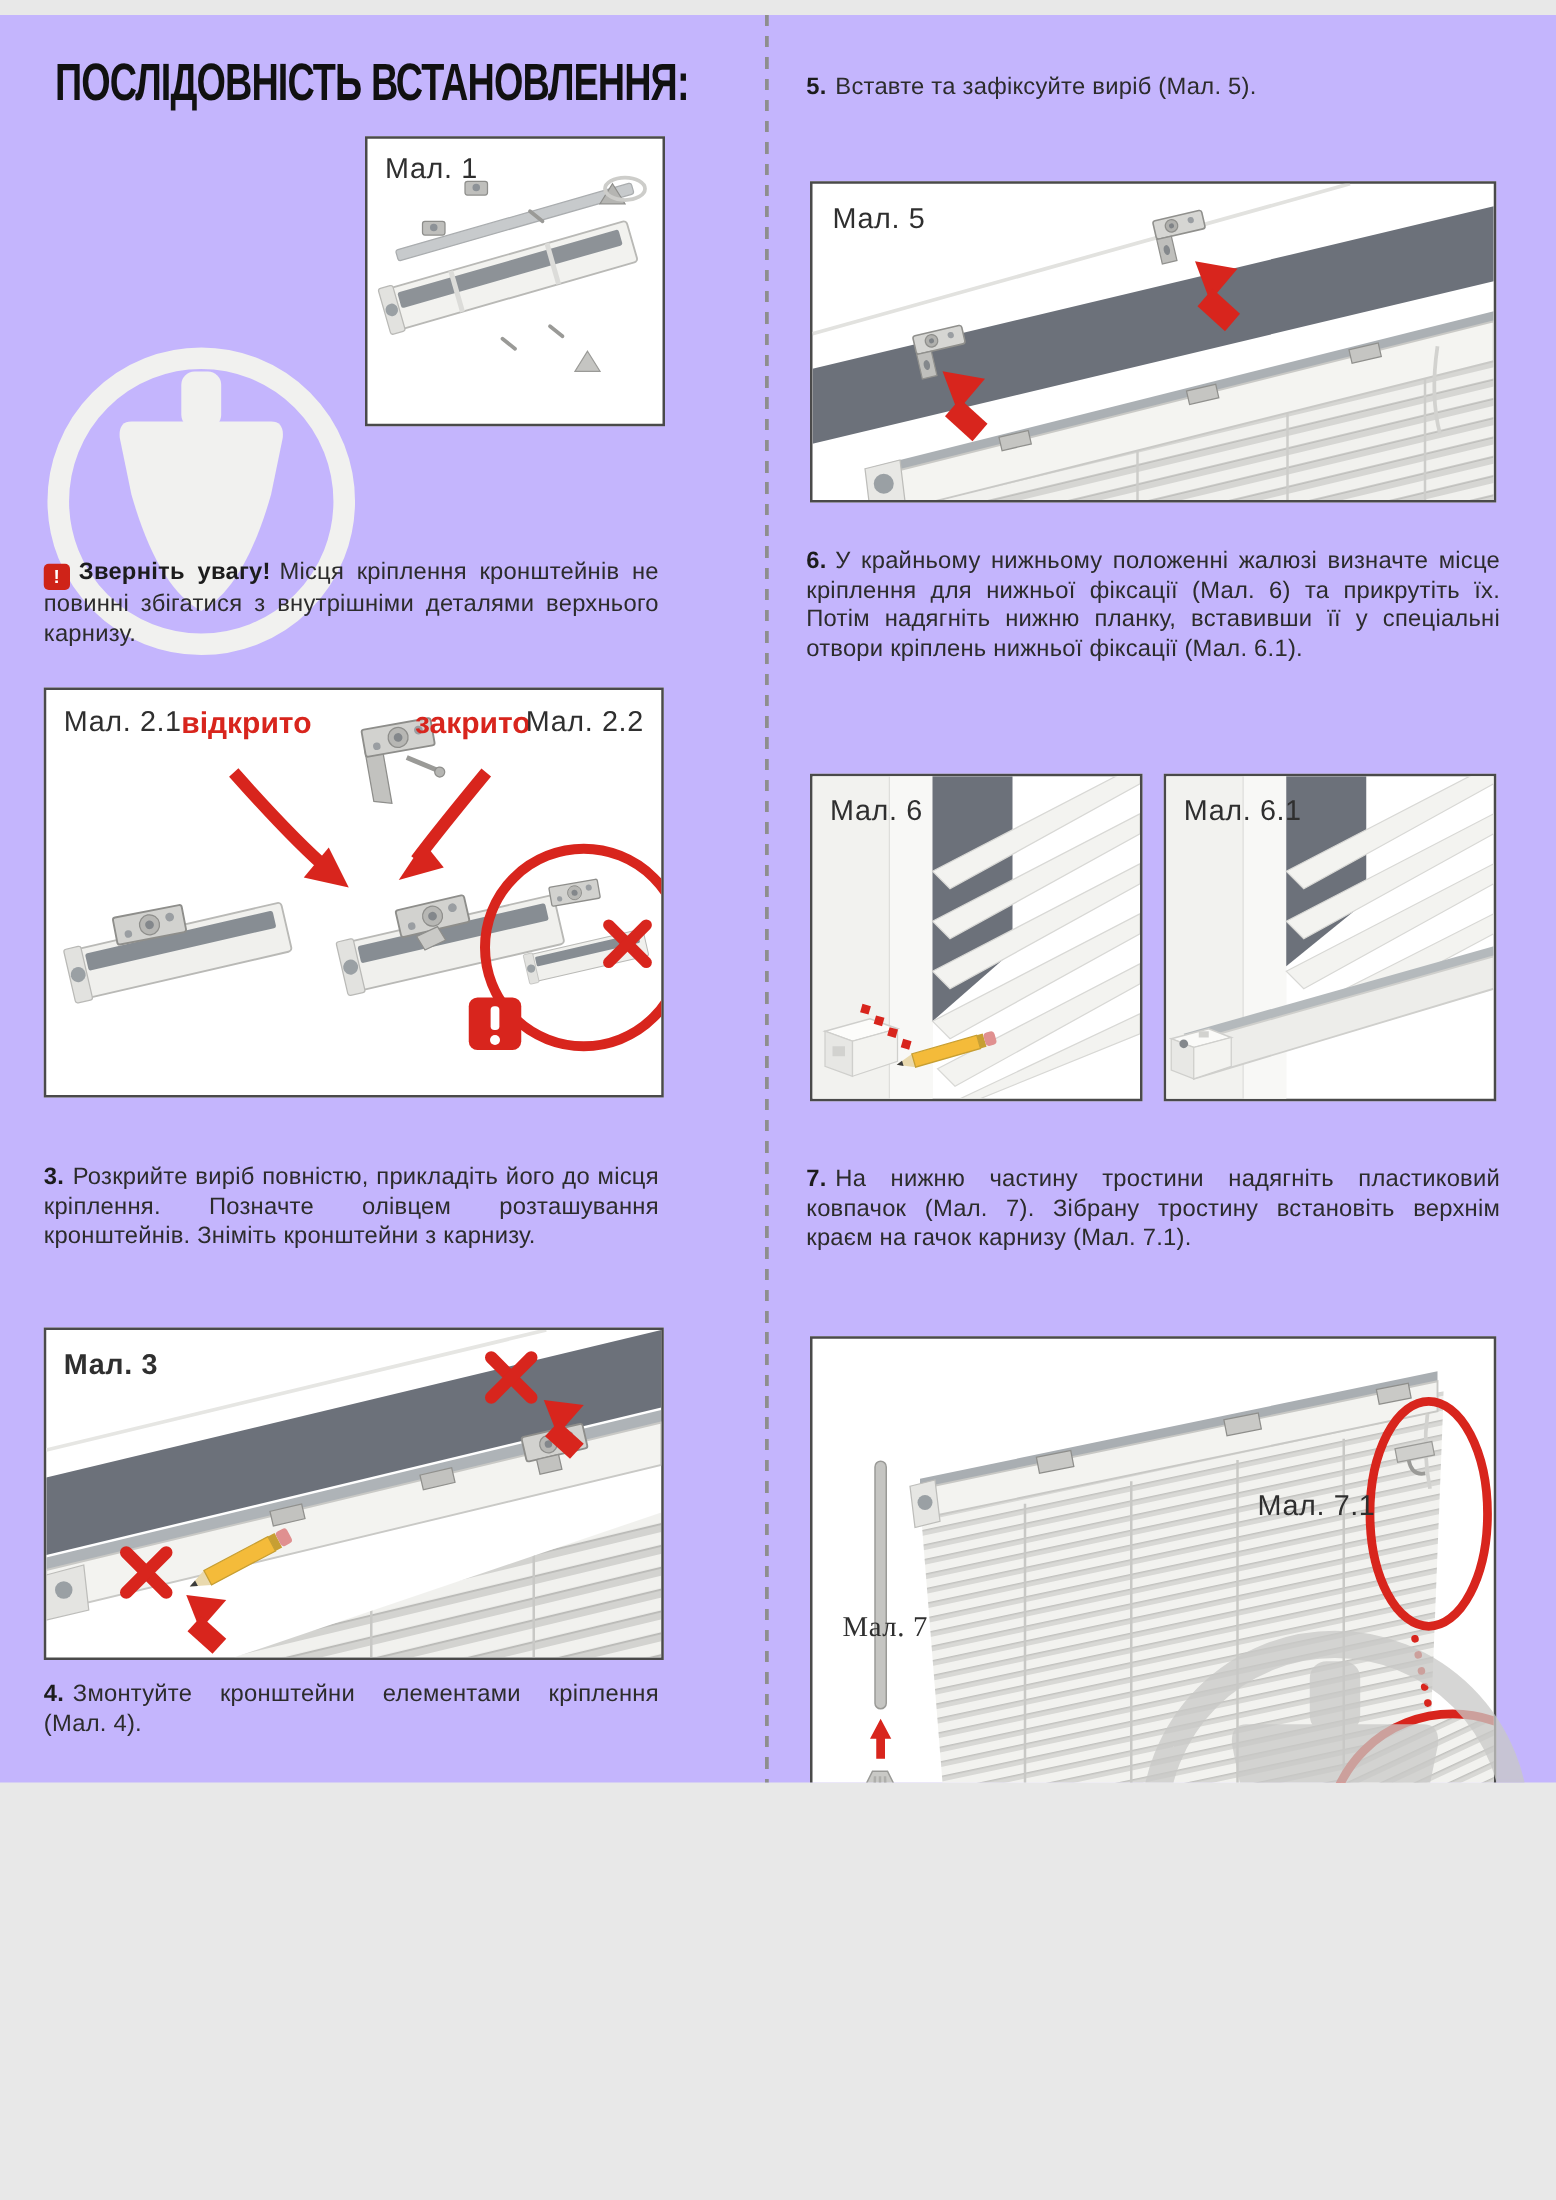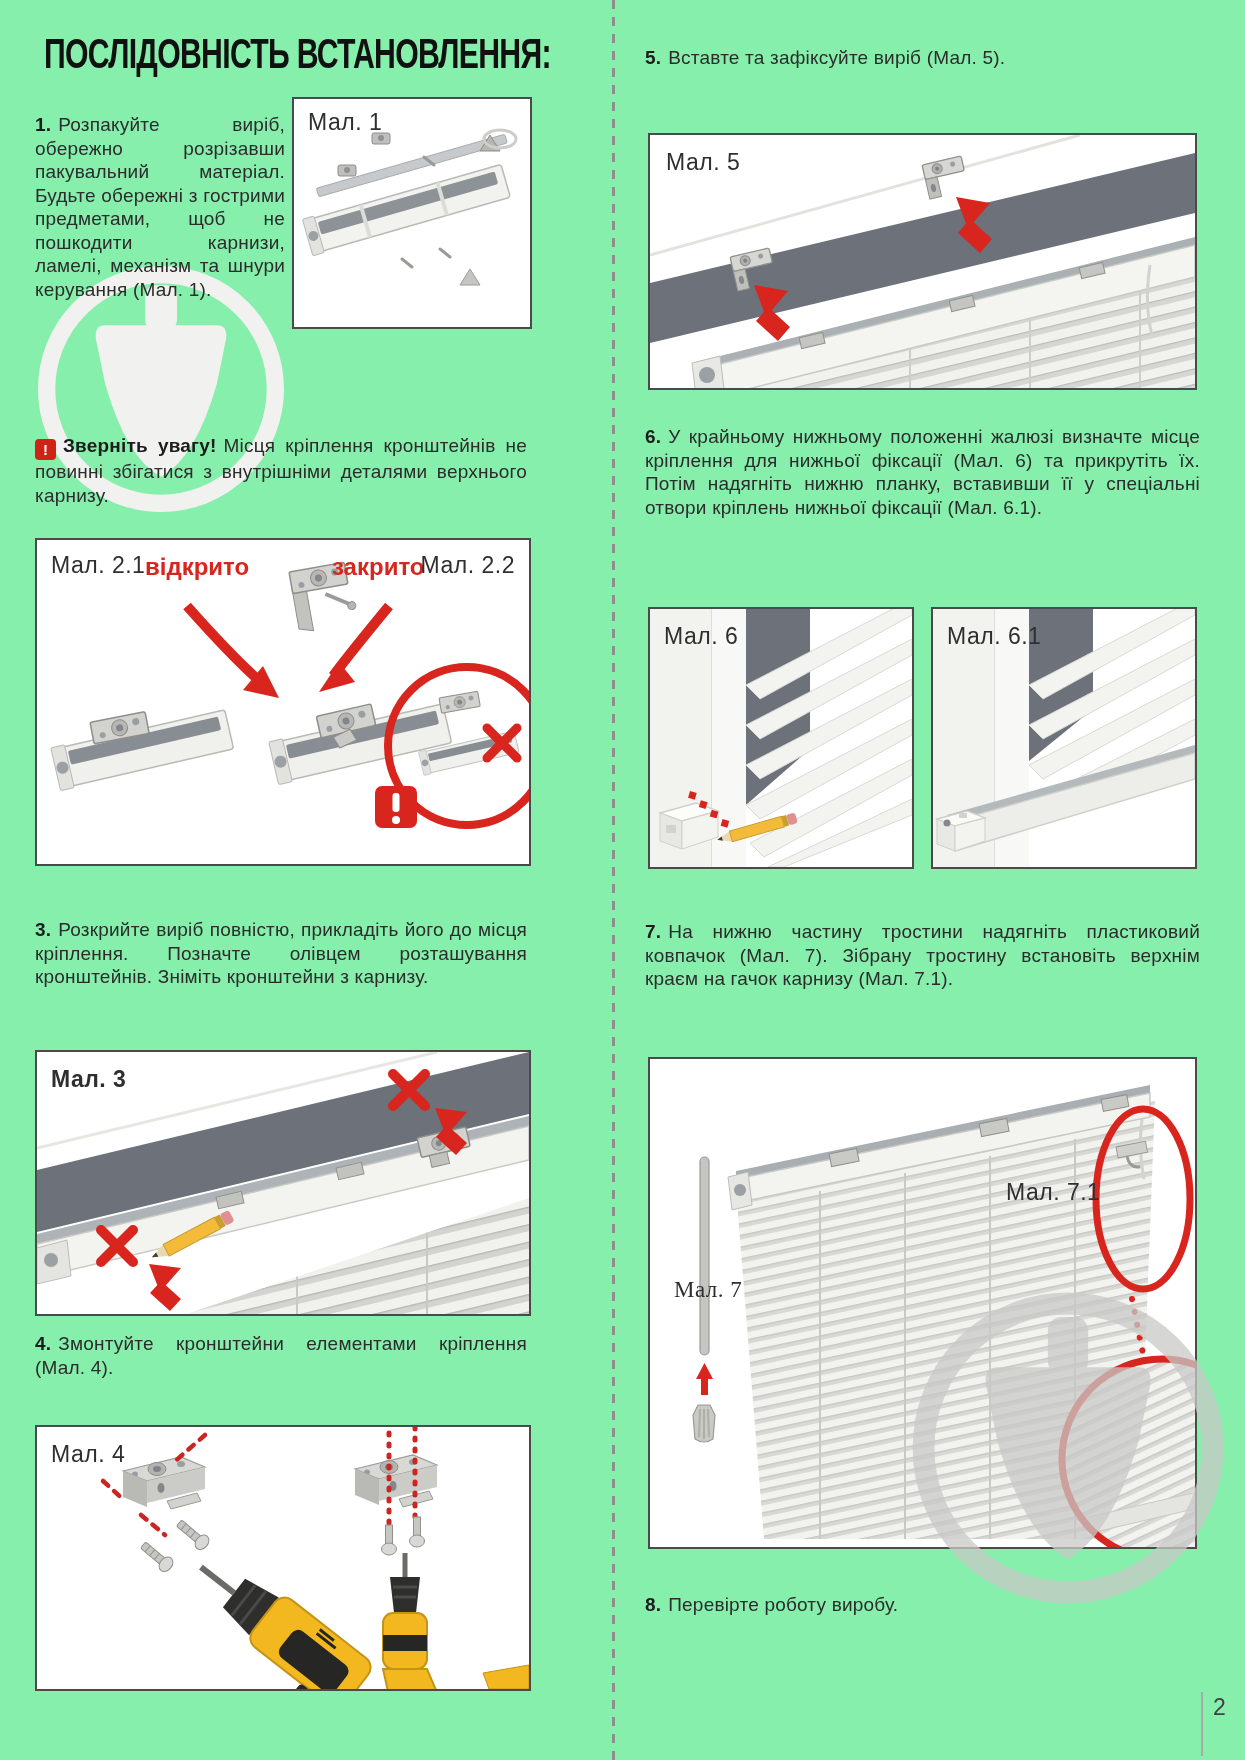--- a/index.html
+++ b/index.html
@@ -1,16 +1,16 @@
 <!DOCTYPE html>
 <html><head>
 <meta charset="utf-8">
 <style>
   html,body{margin:0;padding:0;background:#e8e8e8;}
-  .page{position:relative;width:1245px;height:1760px;background:#86efac;margin:0 auto;
+  .page{position:relative;width:1245px;height:1414px;background:#c4b5fd;margin:12px auto;
         font-family:"Liberation Sans",sans-serif;color:#262626;overflow:hidden;}
   .title{position:absolute;left:44px;top:30px;margin:0;font-size:42px;font-weight:800;color:#111;
          letter-spacing:-1px;transform:scaleX(0.72);transform-origin:left top;white-space:nowrap;z-index:2;}
   .divider{position:absolute;left:612px;top:0;width:3px;height:1760px;z-index:1;
            background:repeating-linear-gradient(180deg,#8e8e8e 0 9px,transparent 9px 17px);}
   .step{position:absolute;margin:0;text-align:justify;font-size:19px;line-height:23.5px;
         letter-spacing:0.2px;color:#2c2c2c;z-index:2;}
   .step b{font-weight:bold;color:#1c1c1c;margin-right:7px;}
   .wbadge{display:inline-block;width:21px;height:21px;background:#cf2318;color:#fff;border-radius:4px;
           text-align:center;line-height:21px;font-weight:bold;font-size:15px;margin-right:7px;vertical-align:-3px;}
@@ -34,23 +34,20 @@
     <svg viewBox="0 0 200 200">
       <circle cx="100" cy="100" r="86" fill="none" stroke="currentColor" stroke-width="13"></circle>
       <rect x="88" y="22" width="24" height="34" rx="8" fill="currentColor"></rect>
       <path d="M58,52 Q50,52 51,62 L58,96 Q74,152 100,166 Q126,152 142,96 L149,62 Q150,52 142,52 Z" fill="currentColor"></path>
     </svg>
   </div>
 
   <h1 class="title">ПОСЛІДОВНІСТЬ ВСТАНОВЛЕННЯ:</h1>
   <div class="divider"></div>
 
-  <p class="step" style="left:35px;top:113px;width:250px;">
-    <b>1.</b><span>Розпакуйте виріб, обережно розрізавши пакувальний матеріал. Будьте обережні з гострими предметами, щоб не пошкодити карнизи, ламелі, механізм та шнури керування (Мал. 1).</span>
-  </p>
 
   <div class="fig" style="left:292px;top:97px;width:236px;height:228px;">
     <span class="fig-label" style="left:14px;top:10px;">Мал. 1</span>
     <svg viewBox="0 0 236 228">
       <g transform="rotate(-16 118 118)">
         <rect x="34" y="64" width="196" height="9" rx="2" fill="#c7cacc" stroke="#aaadaf" stroke-width="1"></rect>
         <rect x="18" y="92" width="200" height="34" rx="3" fill="#f2f2ef" stroke="#b9b9b6" stroke-width="1.5"></rect>
         <rect x="26" y="97" width="184" height="13" rx="2" fill="#8d9297"></rect>
         <rect x="12" y="90" width="12" height="38" rx="2" fill="#e2e2df" stroke="#b9b9b6"></rect>
         <circle cx="18" cy="109" r="5" fill="#9aa0a4"></circle>

